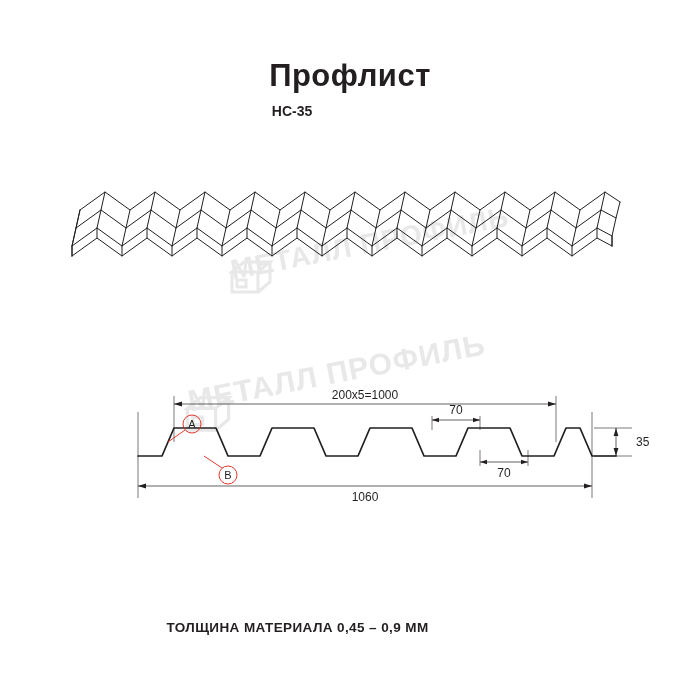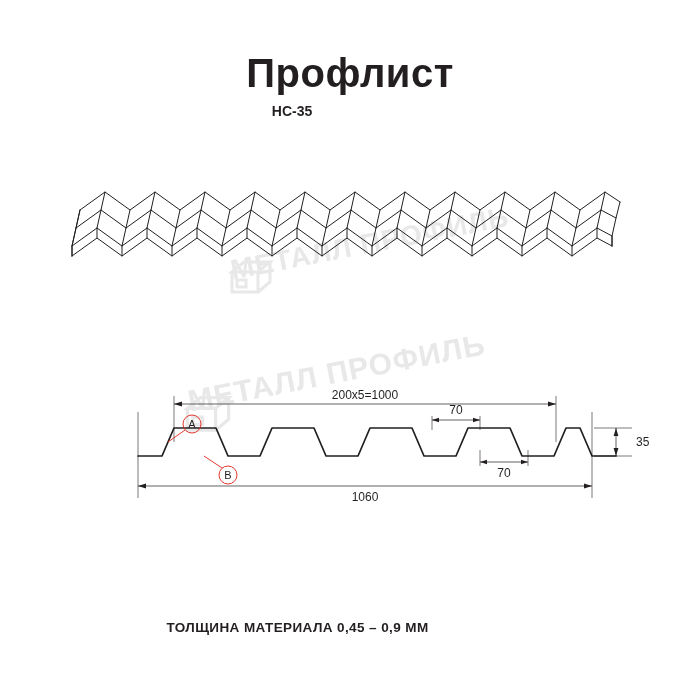--- a/index.html
+++ b/index.html
@@ -15,25 +15,25 @@
     overflow: hidden;
     position: relative;
   }
   .page {
     position: relative;
     width: 700px;
     height: 700px;
   }
   .title {
     position: absolute;
-    top: 51px;
+    top: 58px;
     left: 0;
     width: 700px;
     text-align: center;
-    font-size: 40px;
+    font-size: 31px;
     font-weight: bold;
     letter-spacing: 0.5px;
     color: #231f20;
   }
   .subtitle {
     position: absolute;
     top: 103px;
     left: 0;
     width: 584px;
     text-align: center;

